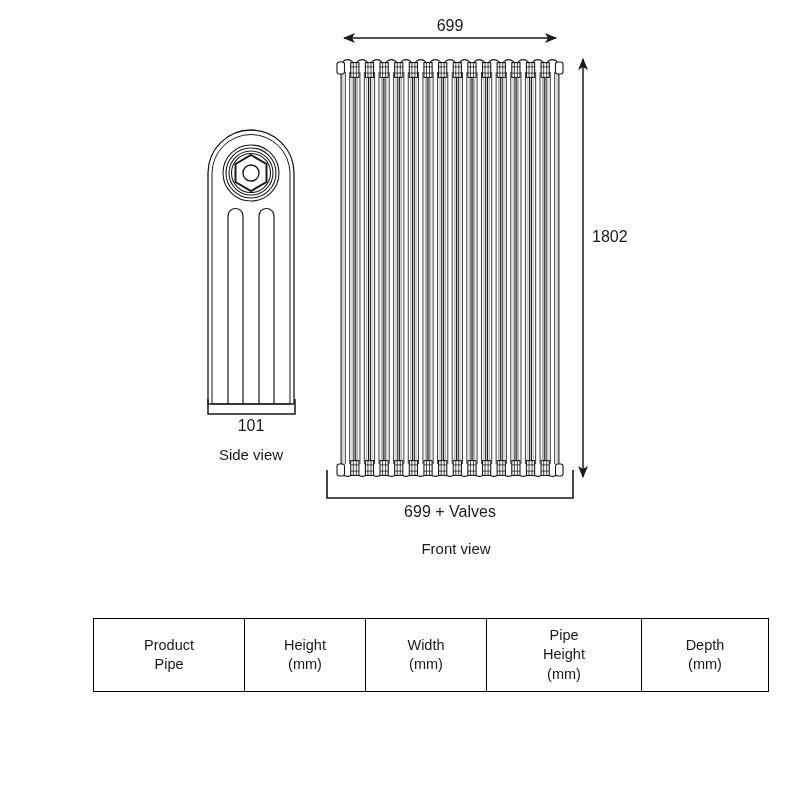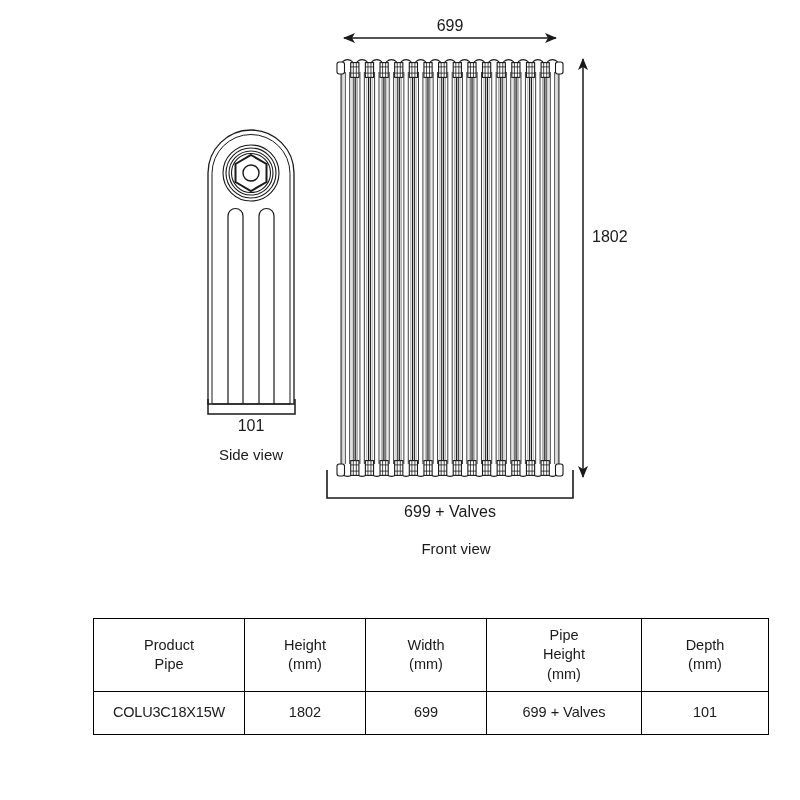--- a/index.html
+++ b/index.html
@@ -229,22 +229,15 @@
         <td class="col-pipe">
           <div>Pipe</div>
           <div>Height</div>
           <div>(mm)</div>
         </td>
         <td class="col-depth">
           <div>Depth</div>
           <div>(mm)</div>
         </td>
       </tr>
-      <tr class="body">
-        <td class="col-code cell-code-value nowrap">COLU3C18X15W</td>
-        <td class="col-height">1802</td>
-        <td class="col-width">699</td>
-        <td class="col-pipe nowrap">699 + Valves</td>
-        <td class="col-depth">101</td>
-      </tr>
     </tbody>
   </table>
 </div>
 
 </body></html>

